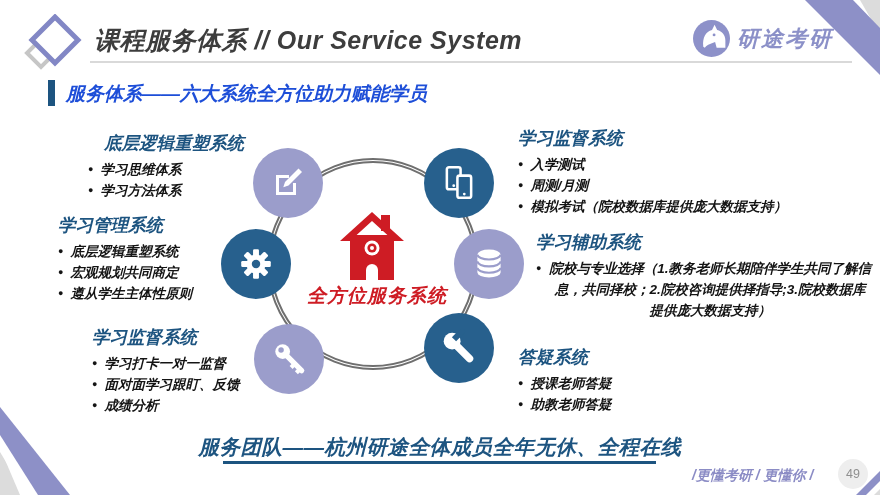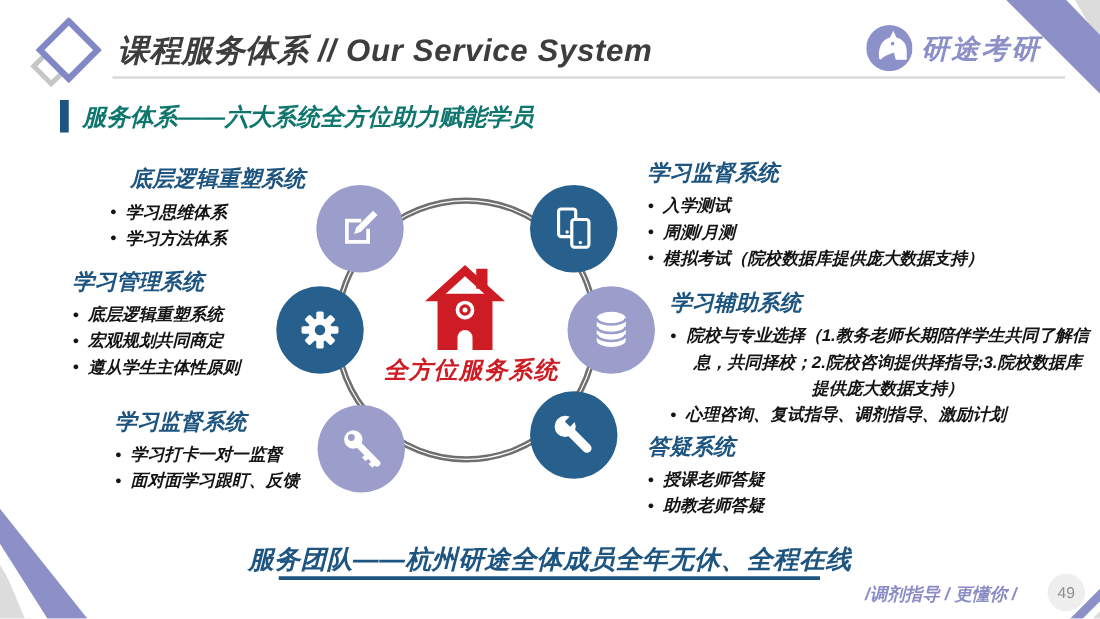--- a/index.html
+++ b/index.html
@@ -17,21 +17,21 @@
     font-style:italic; color:#3d3d3d; letter-spacing:.5px; white-space:nowrap;
   }
   #header-rule { position:absolute; left:90px; top:61px; width:762px; height:2px; background:#d9d9d9; }
   #brand { position:absolute; left:693px; top:20px; display:flex; align-items:center; gap:7px; }
   #brand-name { font-size:22px; font-weight:bold; font-style:italic; color:#8b90c8; letter-spacing:2px; white-space:nowrap; }
 
   
   #section-bar { position:absolute; left:48px; top:80px; width:7px; height:26px; background:#1d5480; }
   #section-heading {
     position:absolute; left:66px; top:81px; font-size:19px; font-weight:bold;
-    font-style:italic; color:#0f766e; white-space:nowrap;
+    font-style:italic; color:#1d4ed8; white-space:nowrap;
   }
 
   
   #center-ring {
     position:absolute; left:267px; top:158px; width:212px; height:212px;
     border:5px double #6f6f6f; border-radius:50%; z-index:1;
   }
   #center-house { position:absolute; left:340px; top:212px; z-index:2; }
   #center-label {
     position:absolute; left:298px; top:283px; width:158px; text-align:center; z-index:2;
@@ -211,45 +211,45 @@
     <div class="bullet">
         <span>遵从学生主体性原则</span>
       </div>
   </div>
 
   <div id="sys-assist" class="sys">
     <div class="sys-title">学习辅助系统</div>
     <div class="bullet">
         <span>院校与专业选择（1.教务老师长期陪伴学生共同了解信息，共同择校；2.院校咨询提供择指导;3.院校数据库提供庞大数据支持）</span>
       </div>
-    <div class="bullet">
-        <span>心理咨询、复试指导、调剂指导、激励计划</span>
-      </div>
   </div>
 
   <div id="sys-supervise" class="sys">
     <div class="sys-title">学习监督系统</div>
     <div class="bullet">
         <span>学习打卡一对一监督</span>
       </div>
     <div class="bullet">
         <span>面对面学习跟盯、反馈</span>
       </div>
+    <div class="bullet">
+        <span>成绩分析</span>
+      </div>
   </div>
 
   <div id="sys-qa" class="sys">
     <div class="sys-title">答疑系统</div>
     <div class="bullet">
         <span>授课老师答疑</span>
       </div>
     <div class="bullet">
         <span>助教老师答疑</span>
       </div>
   </div>
 
   <div id="team-line">服务团队——杭州研途全体成员全年无休、全程在线</div>
   <div id="team-underline"></div>
-  <div id="slogan">/调剂指导 / 更懂你 /</div>
+  <div id="slogan">/更懂考研 / 更懂你 /</div>
   <div id="page-circle">
     <span id="page-number">49</span>
   </div>
 
 </div>
 
 </body></html>

